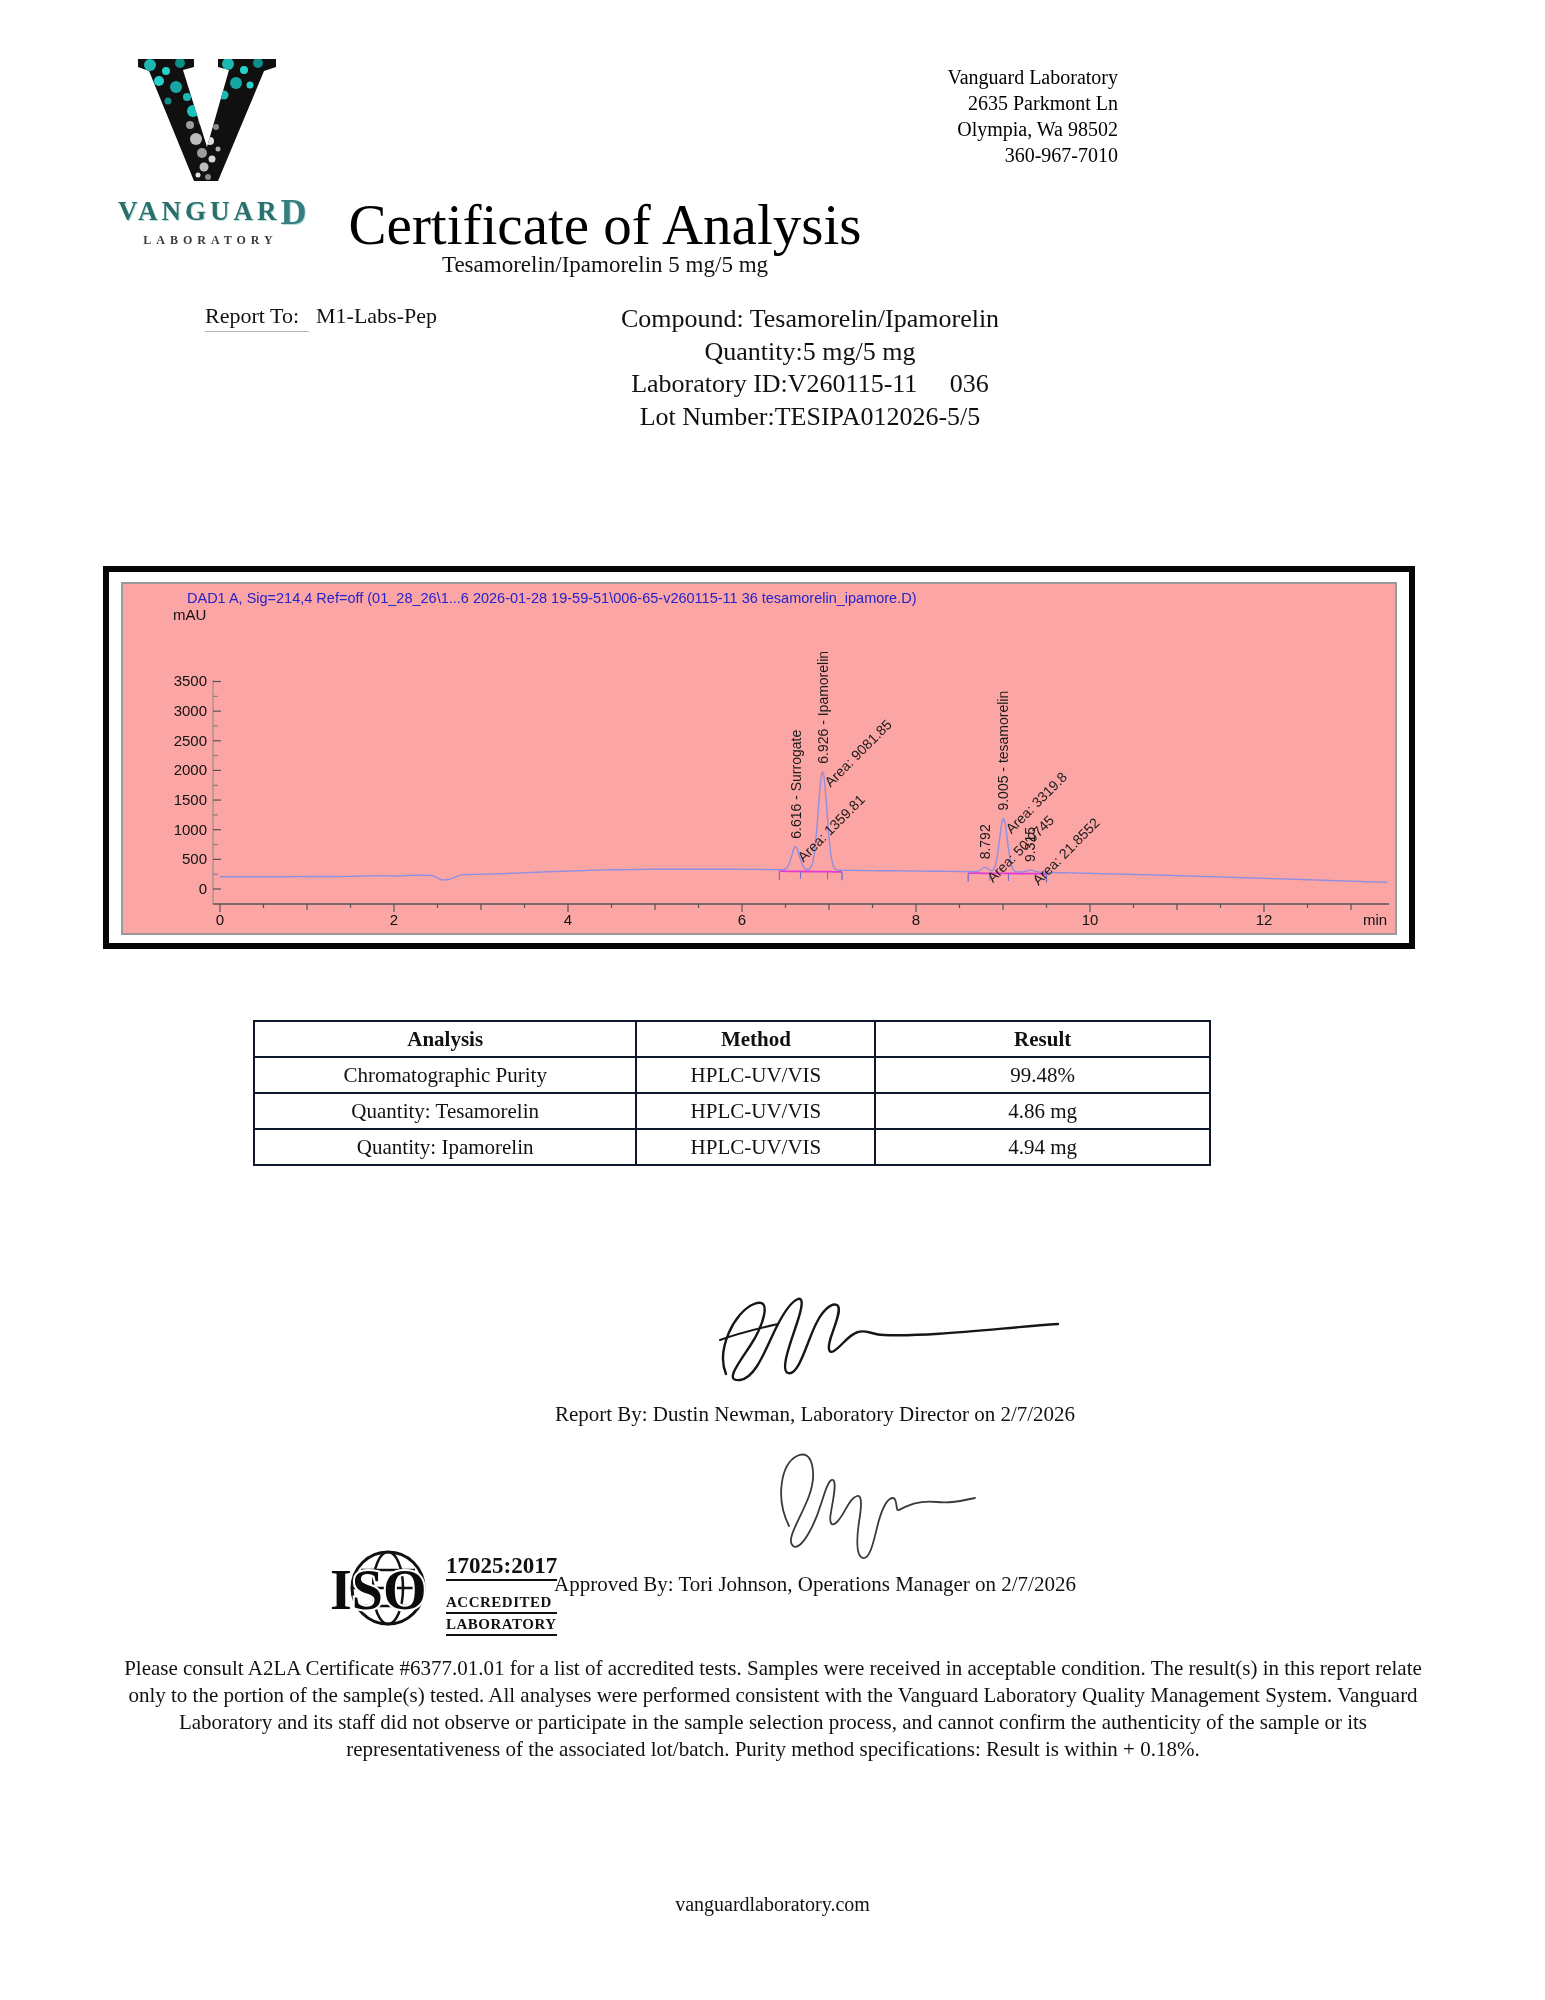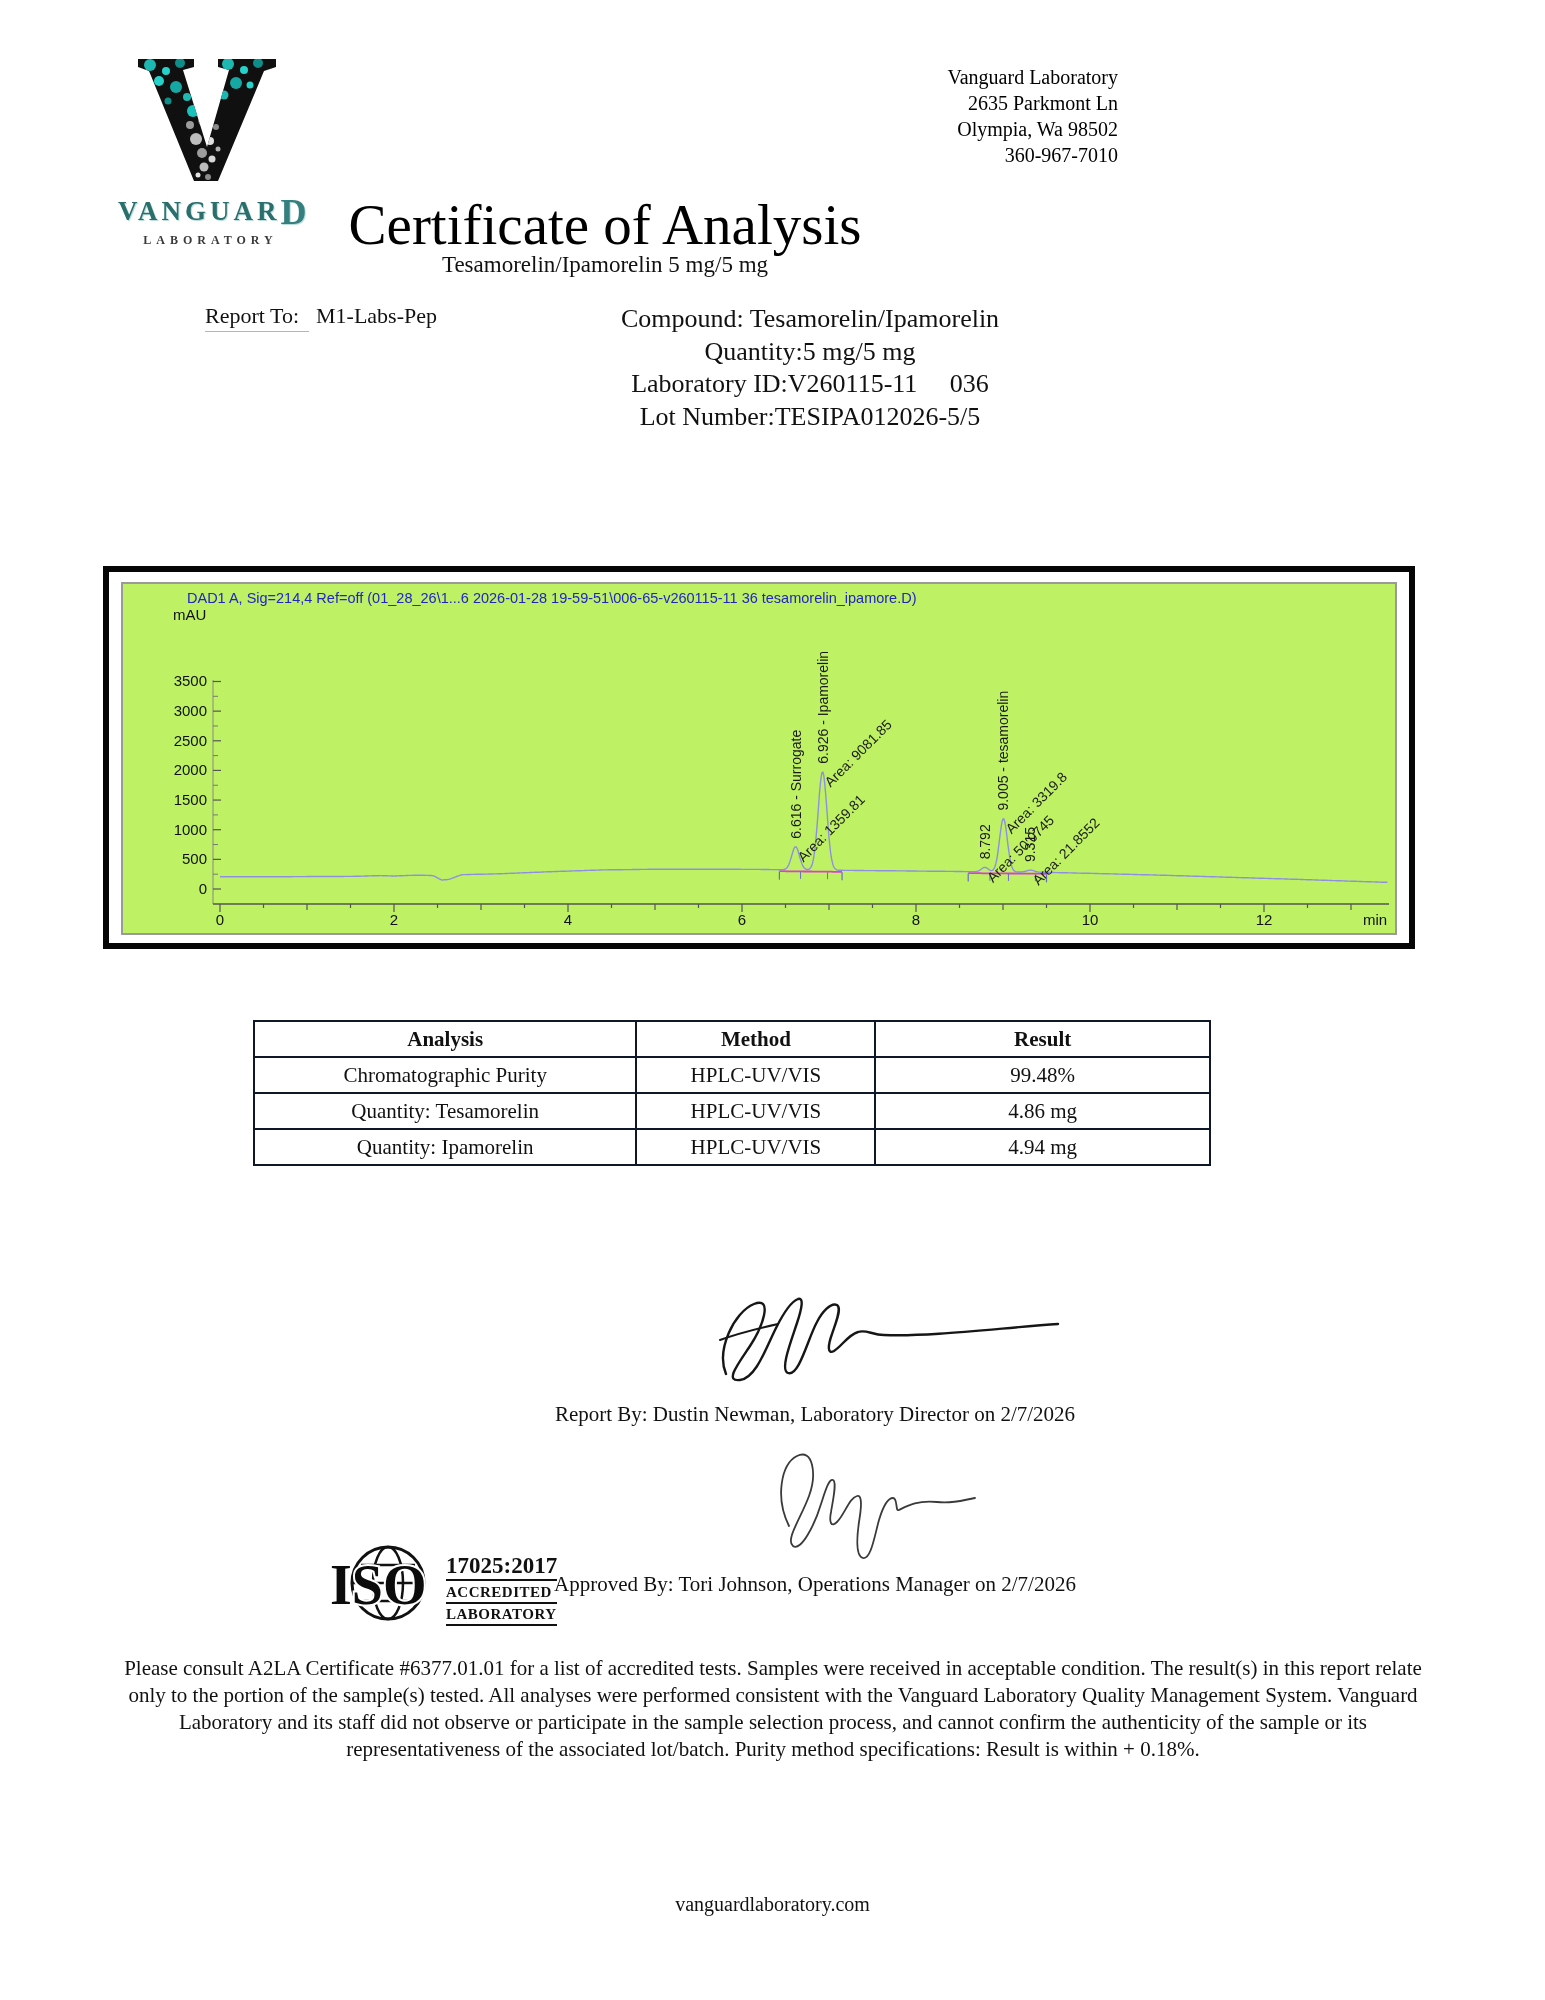--- a/index.html
+++ b/index.html
@@ -19,36 +19,36 @@
 
   .title{left:0;top:192px;width:1210px;text-align:center;font-size:57px;color:#000;}
   .subtitle{left:0;top:252px;width:1210px;text-align:center;font-size:23px;}
 
   .report-to-label{left:205px;top:303px;font-size:22px;border-bottom:1px solid #b5b5b5;padding:0 10px 2px 0;}
   .report-to-value{left:316px;top:303px;font-size:22px;font-family:Liberation Serif, serif;}
   .detail-block{left:590px;top:303px;width:440px;text-align:center;font-size:26px;line-height:32.5px;}
 
   
   .chart-outer{left:103px;top:566px;width:1300px;height:371px;border:6px solid #060606;background:#fff;}
-  .chart-inner{position:absolute;left:12px;top:10px;width:1272px;height:349px;border:2px solid #9a9a9a;background:#bef264;}
+  .chart-inner{position:absolute;left:12px;top:10px;width:1272px;height:349px;border:2px solid #9a9a9a;background:#fca5a5;}
   .chart-inner svg{display:block;font-family:"Liberation Sans","DejaVu Sans",sans-serif;}
 
   
   table.results{left:253px;top:1020px;width:958px;border-collapse:collapse;position:absolute;
                 font-size:21px;text-align:center;}
   table.results th, table.results td{border:2px solid #0f172a;padding:3px 4px;height:28px;}
   table.results th{font-size:21px;font-weight:700;}
 
   .sig-caption{width:900px;text-align:center;font-size:21px;}
 
   
   .iso-wrap{left:328px;top:1540px;display:flex;align-items:center;gap:6px;}
   .iso-text-col{display:flex;flex-direction:column;}
   .iso-cert{font-size:23px;font-weight:700;border-bottom:2px solid #111;line-height:26px;margin-top:13px;}
-  .iso-l1{font-size:15px;font-weight:700;letter-spacing:0.5px;border-bottom:2px solid #111;line-height:19px;padding-top:2px;}
+  .iso-l1{font-size:15px;font-weight:700;letter-spacing:0.5px;border-bottom:2px solid #111;line-height:19px;padding-top:12px;}
   .iso-l2{font-size:15px;font-weight:700;letter-spacing:0.5px;border-bottom:2px solid #111;line-height:19px;padding-top:1px;}
 
   .disclaimer{left:108px;top:1655px;width:1330px;text-align:center;font-size:21px;line-height:27px;}
 
   .footer{left:0;top:1890px;width:1545px;text-align:center;font-size:20px;line-height:29px;}
 </style>
 </head>
 <body>
 
 <div id="page">

